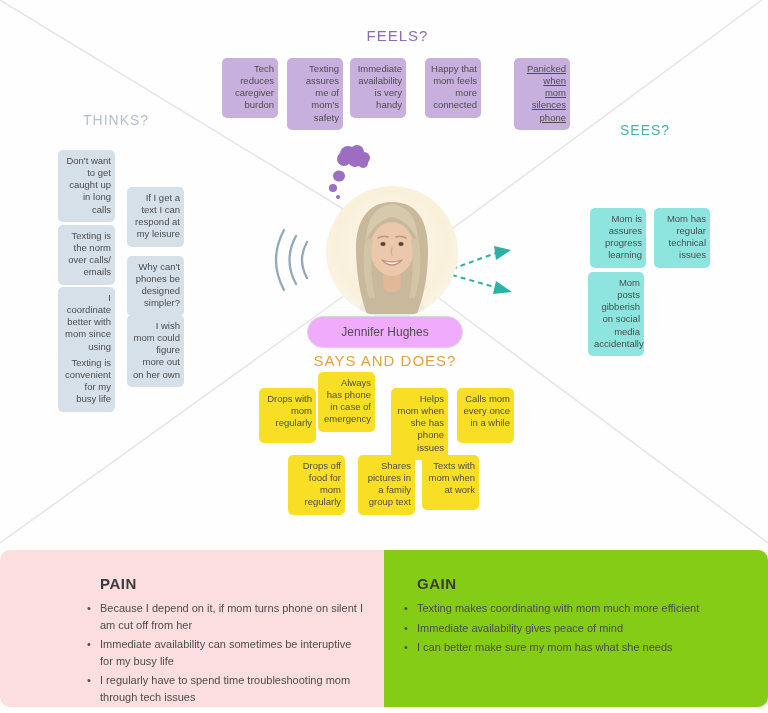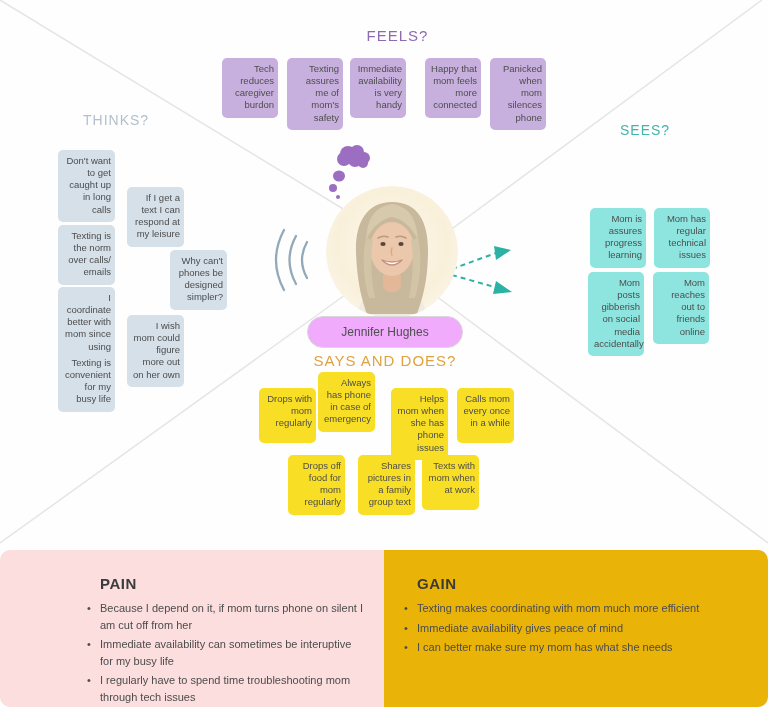--- a/index.html
+++ b/index.html
@@ -24,21 +24,21 @@
   .n-says{background:#f8df25;min-height:55px;}
   .photo-wrap{position:absolute;left:326px;top:186px;width:132px;height:132px;z-index:4;}
   .name-pill{
     position:absolute;left:307px;top:300px;width:154px;height:30px;z-index:5;
     background:#f0abfc;border:1.5px solid #d8d8d8;border-radius:16px;
     display:flex;align-items:center;justify-content:center;font-size:12px;color:#4f4f4f;margin-top:16px;
   }
   .deco{position:absolute;z-index:3;}
   .panel{position:absolute;top:550px;width:384px;height:157px;z-index:1;overflow:hidden;}
   .panel-pain{left:0;background:#fbdedd;border-radius:10px 0 0 10px;}
-  .panel-gain{left:384px;background:#eab308;border-radius:0 10px 10px 0;}
+  .panel-gain{left:384px;background:#84cc16;border-radius:0 10px 10px 0;}
   .panel h2{
     margin:0;font-size:15px;font-weight:700;color:#3b3b3b;letter-spacing:0.5px;
   }
   .pain-head{position:absolute;left:100px;top:25px;}
   .gain-head{position:absolute;left:33px;top:25px;}
   .blist{position:absolute;margin:0;padding:0;list-style:none;font-size:11px;color:#4c4c4c;line-height:1.5;}
   .blist-pain{left:85px;top:50px;width:280px;}
   .blist-gain{left:18px;top:50px;width:300px;}
   .blist li{padding-left:15px;position:relative;margin-bottom:3px;}
   .blist li::before{content:"\2022";position:absolute;left:2px;top:0;color:#4c4c4c;}
@@ -60,34 +60,33 @@
 
   <div class="q-title t-feels">FEELS?</div>
   <div class="q-title t-thinks">THINKS?</div>
   <div class="q-title t-sees">SEES?</div>
   <div class="q-title t-says">SAYS AND DOES?</div>
 
   <div class="note n-feels" style="left:222px;top:58px;">Tech reduces caregiver burdon</div>
   <div class="note n-feels" style="left:287px;top:58px;">Texting assures me of mom's safety</div>
   <div class="note n-feels" style="left:350px;top:58px;">Immediate availability is very handy</div>
   <div class="note n-feels" style="left:425px;top:58px;">Happy that mom feels more connected</div>
-  <div class="note n-feels" style="left:490px;top:58px;">Panicked when mom silences phone</div>
+  <div class="note n-feels" style="left:514px;top:58px;text-decoration:underline;">Panicked when mom silences phone</div>
 
   <div class="note n-thinks" style="left:58px;top:150px;">Don't want to get caught up in long calls</div>
   <div class="note n-thinks" style="left:58px;top:225px;">Texting is the norm over calls/ emails</div>
   <div class="note n-thinks" style="left:58px;top:287px;">I coordinate better with mom since using phone</div>
   <div class="note n-thinks" style="left:58px;top:352px;">Texting is convenient for my busy life</div>
   <div class="note n-thinks" style="left:127px;top:187px;">If I get a text I can respond at my leisure</div>
-  <div class="note n-thinks" style="left:127px;top:250px;margin-left:43px;">Why can't phones be designed simpler?</div>
+  <div class="note n-thinks" style="left:127px;top:256px;">Why can't phones be designed simpler?</div>
   <div class="note n-thinks" style="left:127px;top:315px;">I wish mom could figure more out on her own</div>
 
   <div class="note n-sees" style="left:590px;top:208px;">Mom is assures progress learning</div>
   <div class="note n-sees" style="left:654px;top:208px;">Mom has regular technical issues</div>
   <div class="note n-sees" style="left:588px;top:272px;">Mom posts gibberish on social media accidentally</div>
-  <div class="note n-sees" style="left:653px;top:272px;">Mom reaches out to friends online</div>
 
   <div class="note n-says" style="left:259px;top:388px;">Drops with mom regularly</div>
   <div class="note n-says" style="left:318px;top:372px;">Always has phone in case of emergency</div>
   <div class="note n-says" style="left:391px;top:388px;">Helps mom when she has phone issues</div>
   <div class="note n-says" style="left:457px;top:388px;">Calls mom every once in a while</div>
   <div class="note n-says" style="left:288px;top:455px;">Drops off food for mom regularly</div>
   <div class="note n-says" style="left:358px;top:455px;">Shares pictures in a family group text</div>
   <div class="note n-says" style="left:422px;top:455px;">Texts with mom when at work</div>
 
   <svg class="deco" style="left:322px;top:142px;" width="52" height="62">

